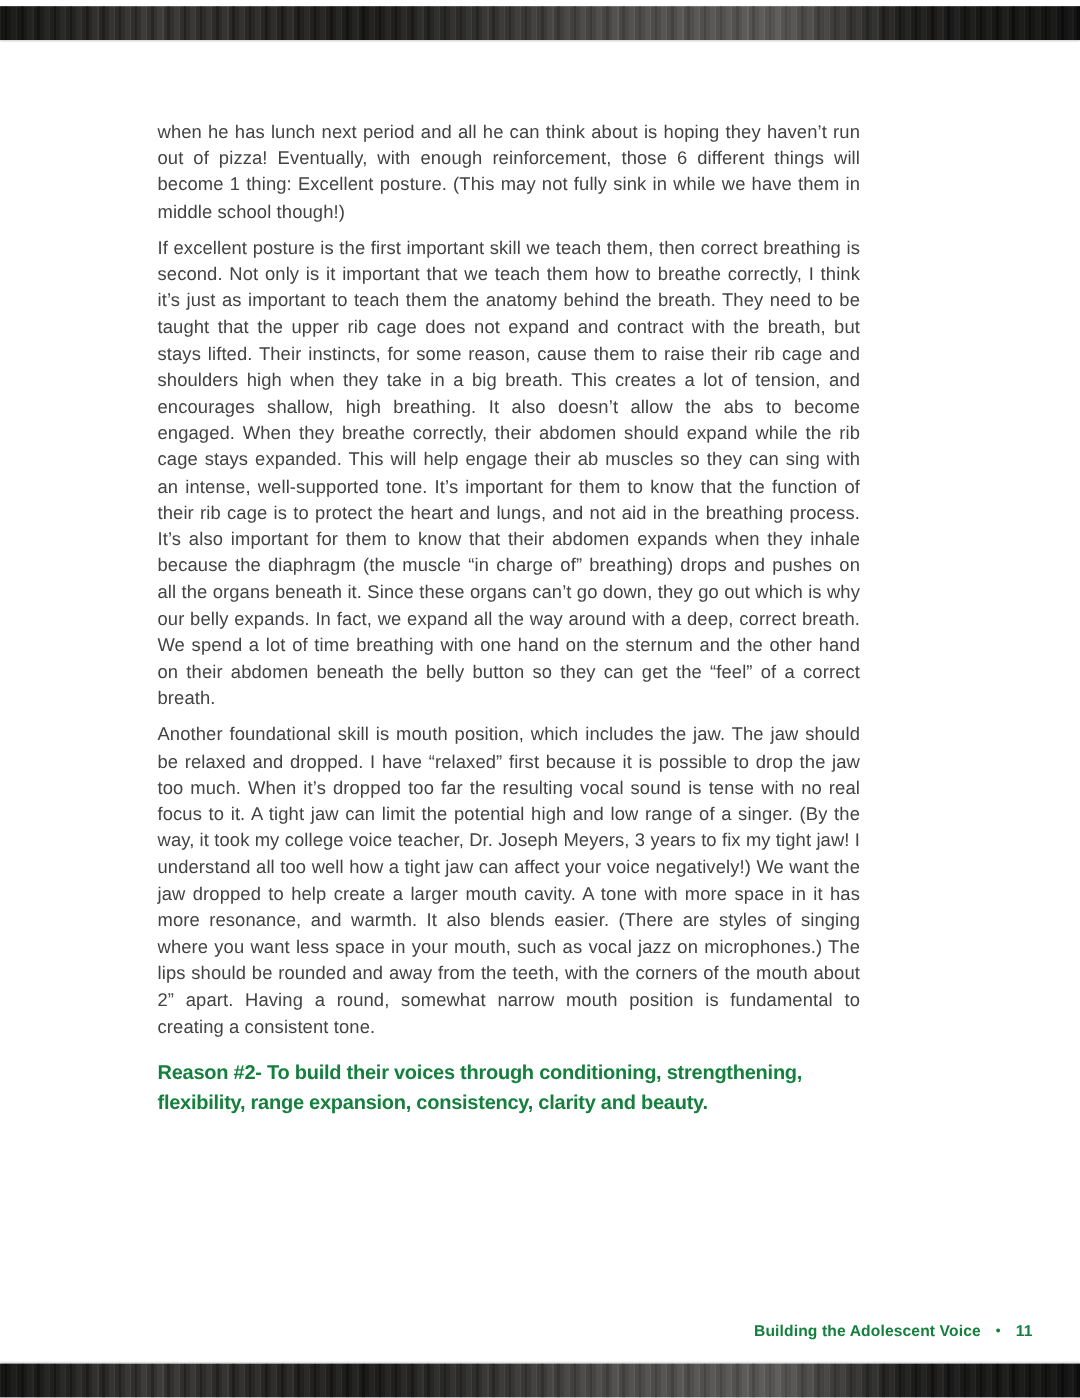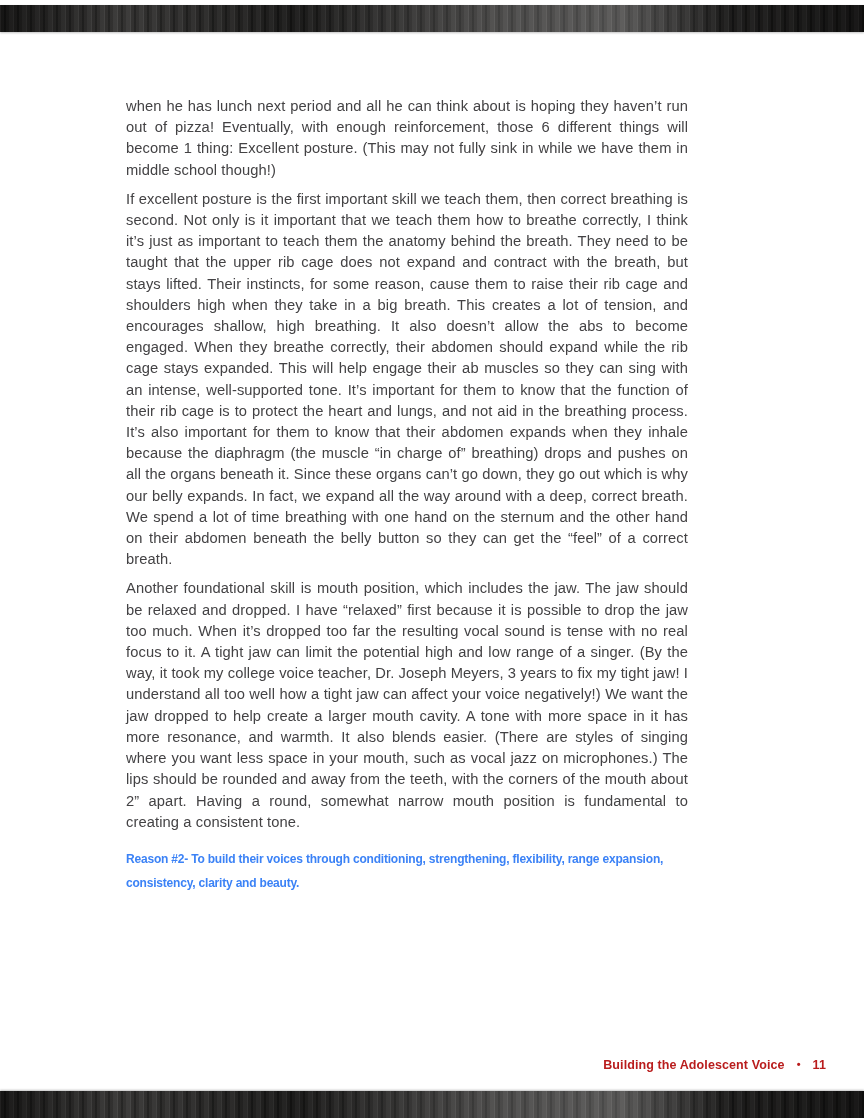--- a/index.html
+++ b/index.html
@@ -55,35 +55,35 @@
     text-align: justify;
     letter-spacing: 0.1px;
   }
 
   .content p {
     margin: 0 0 8px 0;
   }
 
   .content h2 {
     margin: 14px 0 8px 0;
-    color: #3b82f6;
+    color: #15803d;
     font-family: "Liberation Sans", sans-serif;
     font-stretch: condensed;
     font-weight: 700;
-    font-size: 12px;
+    font-size: 16px;
     line-height: 24px;
     letter-spacing: -0.2px;
     text-align: left;
   }
 
   .footer {
     position: absolute;
     top: 1058px;
     right: 38px;
-    color: #b91c1c;
+    color: #15803d;
     font-size: 12.5px;
     font-weight: 700;
     letter-spacing: 0.1px;
     white-space: nowrap;
   }
   .footer .sep {
     display: inline-block;
     margin: 0 12px;
     font-size: 11px;
     position: relative;

